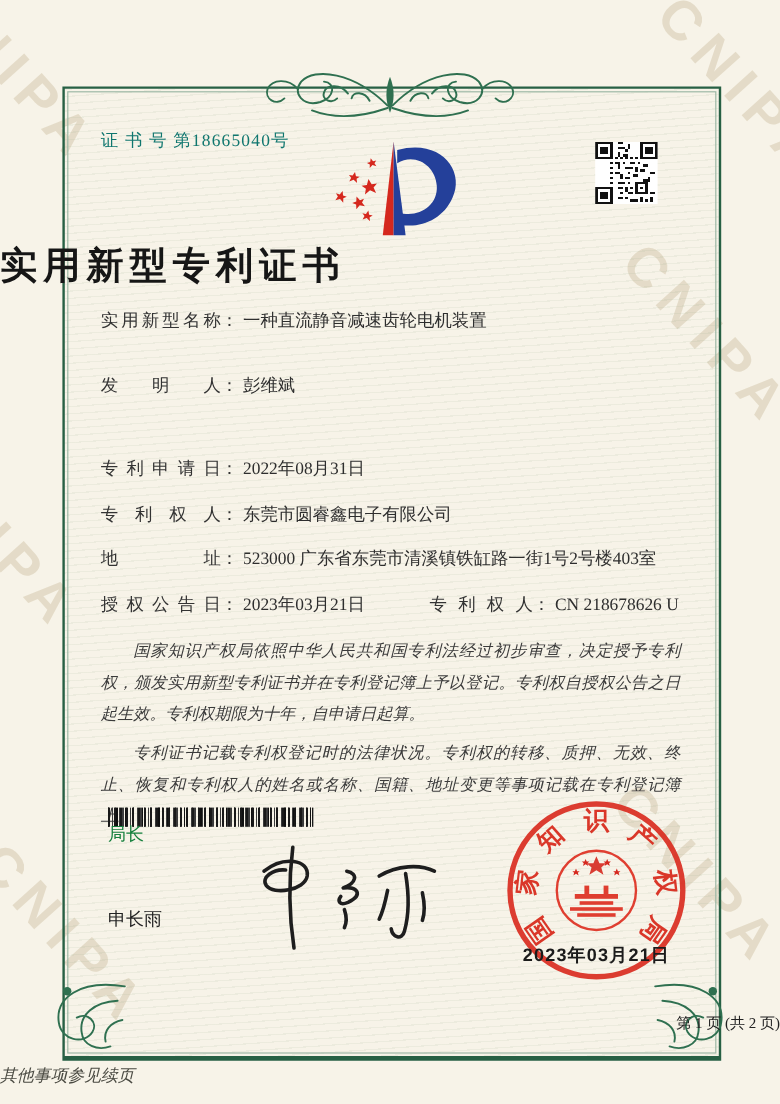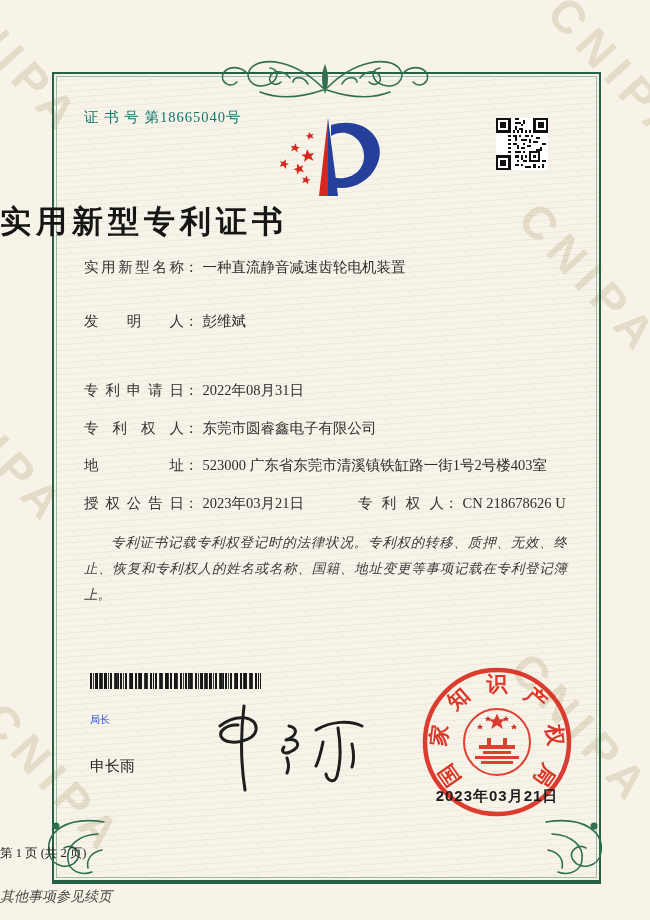--- a/index.html
+++ b/index.html
@@ -36,38 +36,38 @@
   #body-text{position:absolute;left:84px;top:530px;width:483px;font-size:13.5px;line-height:1.93;
              font-style:italic;color:#3b3b3b;text-align:justify;}
   #body-text p{margin:0 0 7px 0;text-indent:2em;}
   
   #barcode{position:absolute;left:90px;top:673px;width:171px;height:16px;
      background:
       repeating-linear-gradient(90deg,#191919 0 2px,rgba(0,0,0,0) 2px 5px),
       repeating-linear-gradient(90deg,#101010 0 1px,rgba(0,0,0,0) 1px 7px),
       repeating-linear-gradient(90deg,#3a3a3a 0 1px,rgba(0,0,0,0) 1px 3px);}
   
-  #role{position:absolute;left:90px;top:713px;font-family:"Liberation Sans",sans-serif;
-        font-size:10px;color:#1d4ed8;}
+  #role{position:absolute;left:90px;top:686px;font-family:"Liberation Sans",sans-serif;
+        font-size:15px;color:#15803d;}
   #name{position:absolute;left:90px;top:757px;font-family:Liberation Serif, serif;
         font-size:15px;color:#222;}
   #signature{position:absolute;left:186px;top:700px;}
   #signature path{stroke:#1e1e1e;stroke-width:3;fill:none;stroke-linecap:round;stroke-linejoin:round;}
   
   #seal{position:absolute;left:417px;top:660px;}
   #seal .ring{stroke:#d92d1f;stroke-width:4.5;fill:none;opacity:.92;}
   #seal .emb{fill:#dd2b1d;opacity:.9;}
   #seal .embl{stroke:#dd2b1d;stroke-width:2;fill:none;opacity:.9;}
   .seal-char{font-size:21px;font-weight:bold;fill:#d92d1f;text-anchor:middle;dominant-baseline:middle;
              font-family:"Liberation Serif",serif;opacity:.95;}
   #seal-date{position:absolute;left:417px;top:787px;width:160px;text-align:center;
              font-family:"Liberation Sans",sans-serif;font-weight:bold;font-size:15px;
              letter-spacing:1px;color:#1b1b1b;}
   
-  #page-num{position:absolute;left:0;top:845px;width:650px;text-align:left;
+  #page-num{position:absolute;left:0;top:845px;width:650px;text-align:right;
             font-size:12.5px;color:#222;}
   #footer-note{position:absolute;left:0;top:888px;width:650px;text-align:left;
             font-size:14px;font-style:italic;color:#4a4a42;}
   .star{fill:#d5281e;}
 </style>
 </head>
 <body>
 
 <div id="page">
 
@@ -220,20 +220,21 @@
     <span class="lbl">地址</span><span class="colon">：</span><span class="val">523000 广东省东莞市清溪镇铁缸路一街1号2号楼403室</span>
   </div>
   <div class="row" style="top:494px">
     <span class="lbl">授权公告日</span><span class="colon">：</span><span class="val">2023年03月21日</span>
     <span class="pair2">
       <span class="lbl">专利权人</span><span class="colon">：</span><span class="val">CN 218678626 U</span>
     </span>
   </div>
 
   <div id="body-text">
+    <p>国家知识产权局依照中华人民共和国专利法经过初步审查，决定授予专利权，颁发实用新型专利证书并在专利登记簿上予以登记。专利权自授权公告之日起生效。专利权期限为十年，自申请日起算。</p>
     <p>专利证书记载专利权登记时的法律状况。专利权的转移、质押、无效、终止、恢复和专利权人的姓名或名称、国籍、地址变更等事项记载在专利登记簿上。</p>
   </div>
 
   <div id="barcode"></div>
 
   <div id="role">局长</div>
   <div id="name">申长雨</div>
 
   <svg id="signature" width="190" height="95" viewBox="0 0 190 95">
     <path d="M58 6 C55 30 54 58 59 90"></path>

